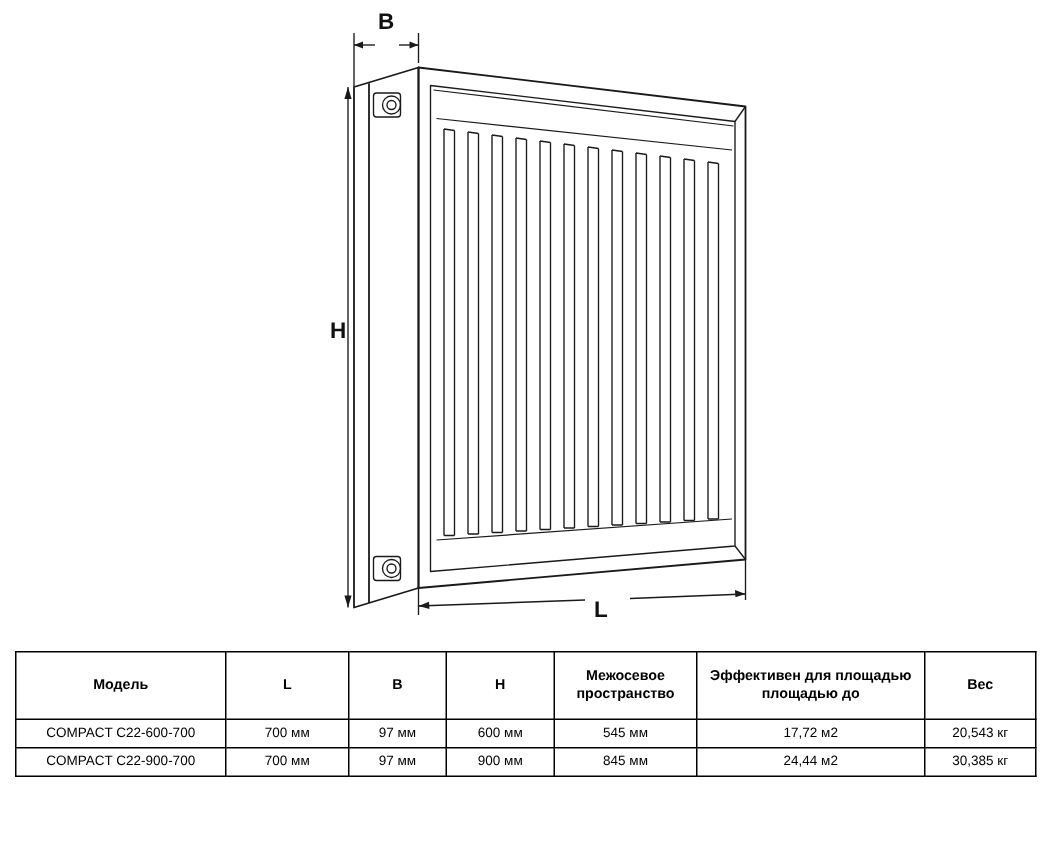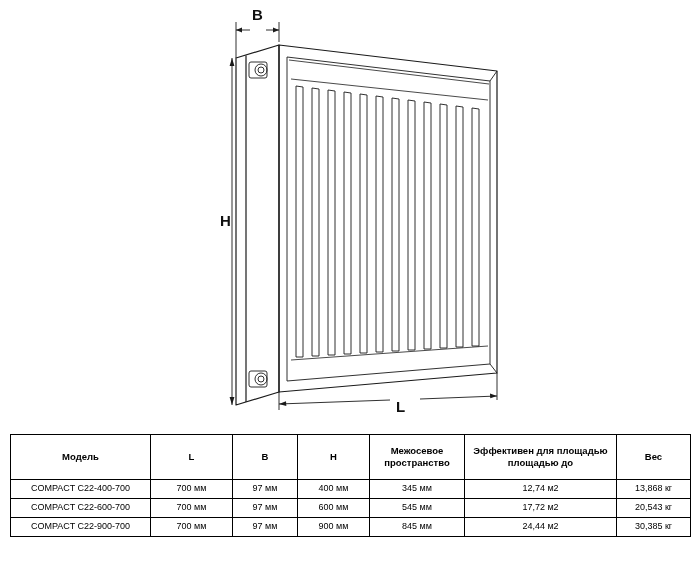--- a/index.html
+++ b/index.html
@@ -197,29 +197,20 @@
         </th>
         <th class="two-line">
           <span>Эффективен для площадью</span>
           <span>площадью до</span>
         </th>
         <th>Вес</th>
       </tr>
     </thead>
     <tbody>
       <tr>
-        <td>COMPACT C22-400-700</td>
-        <td>700 мм</td>
-        <td>97 мм</td>
-        <td>400 мм</td>
-        <td>345 мм</td>
-        <td>12,74 м2</td>
-        <td>13,868 кг</td>
-      </tr>
-      <tr>
         <td>COMPACT C22-600-700</td>
         <td>700 мм</td>
         <td>97 мм</td>
         <td>600 мм</td>
         <td>545 мм</td>
         <td>17,72 м2</td>
         <td>20,543 кг</td>
       </tr>
       <tr>
         <td>COMPACT C22-900-700</td>

